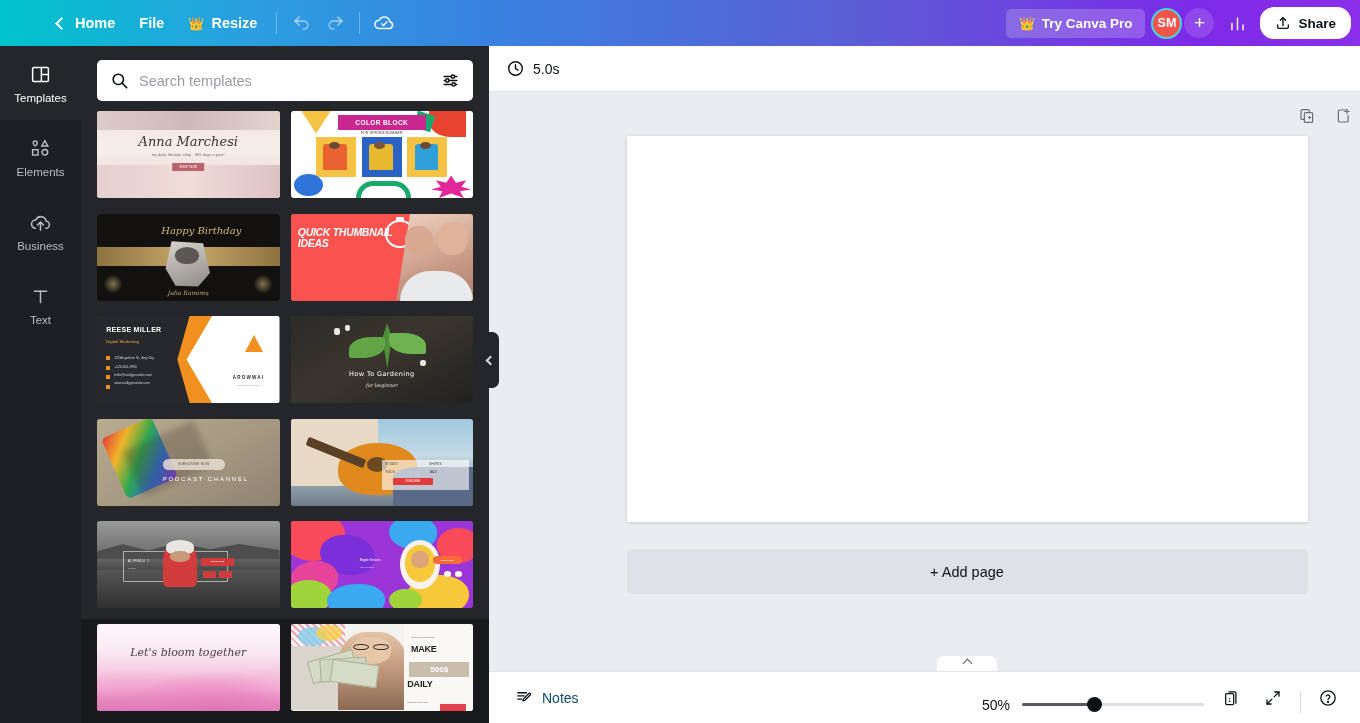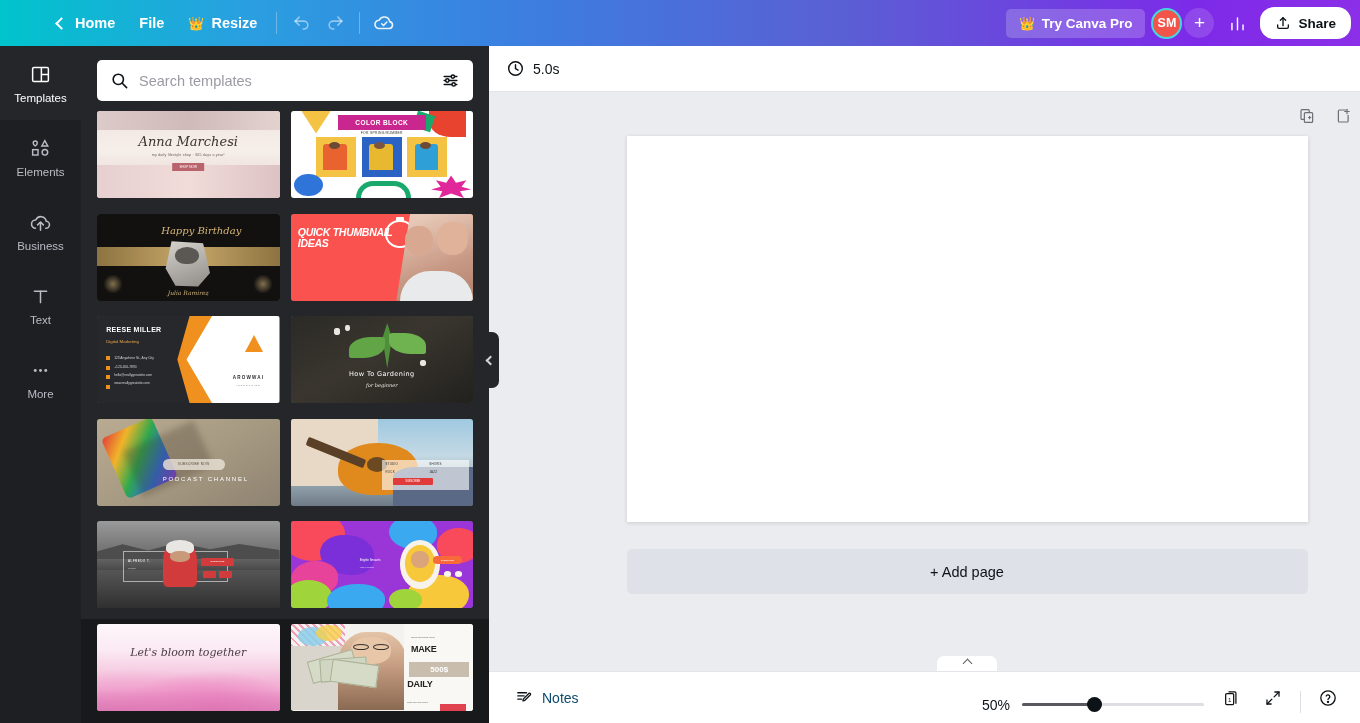--- a/index.html
+++ b/index.html
@@ -282,30 +282,20 @@
     <span>Business</span>
   </div>
   <div class="rail-item">
     <span class="rail-ico">
       <svg width="21" height="21" viewBox="0 0 24 24" fill="none" stroke="#b9bcc4" stroke-width="1.7" stroke-linecap="round">
         <path d="M5 6h14"></path>
           <path d="M12 6v13"></path>
       </svg>
     </span>
     <span>Text</span>
-  </div>
-  <div class="rail-item">
-    <span class="rail-ico">
-      <svg width="21" height="21" viewBox="0 0 24 24" fill="#b9bcc4">
-        <circle cx="6" cy="12" r="1.7"></circle>
-          <circle cx="12" cy="12" r="1.7"></circle>
-          <circle cx="18" cy="12" r="1.7"></circle>
-      </svg>
-    </span>
-    <span>More</span>
   </div>
 </div>
 
 <div class="panel">
   <div class="search-wrap">
     <div class="search-box">
       <svg width="19" height="19" viewBox="0 0 24 24" fill="none" stroke="#0d1216" stroke-width="2" stroke-linecap="round">
         <circle cx="10.5" cy="10.5" r="6.5"></circle>
           <path d="M15.5 15.5L21 21"></path>
       </svg>

